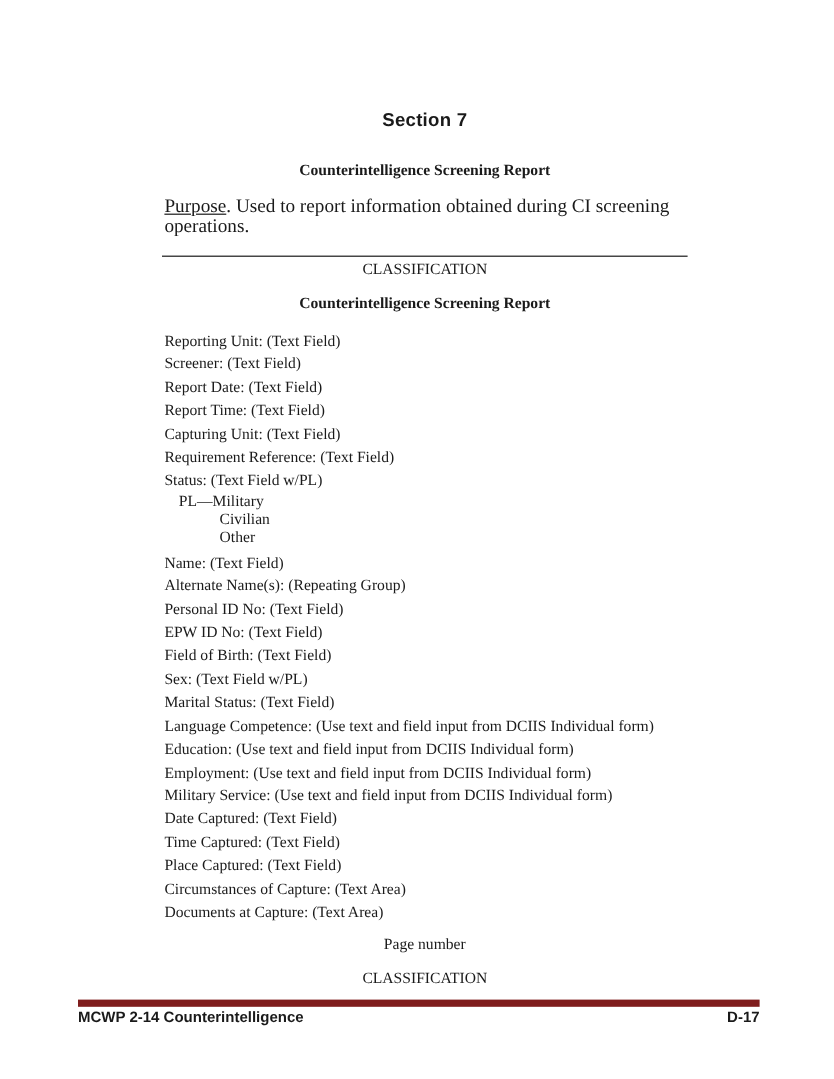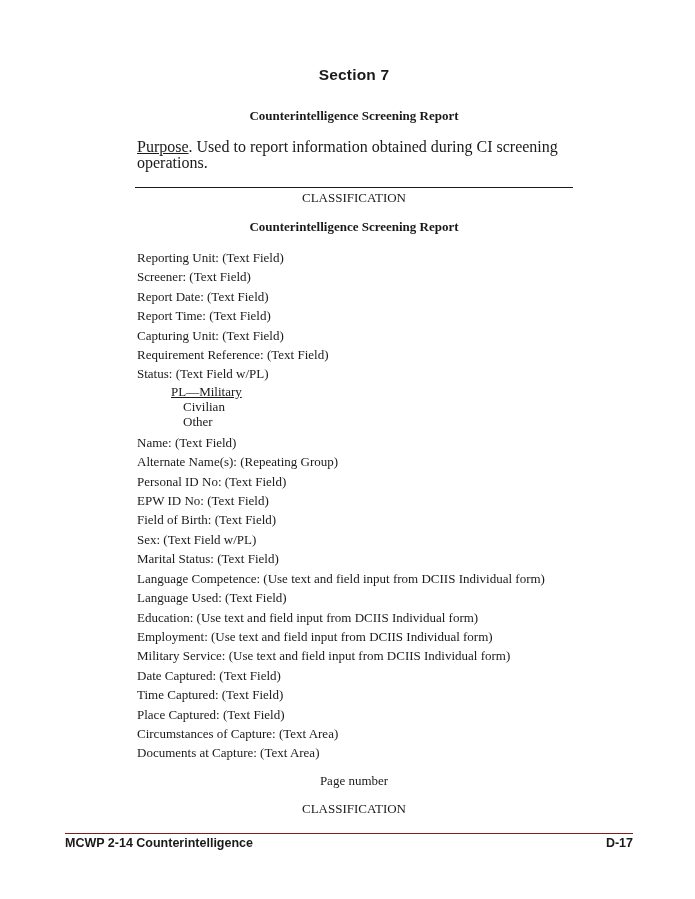--- a/index.html
+++ b/index.html
@@ -6,21 +6,21 @@
   body {
     width: 695px; height: 899px;
     background: #ffffff;
     font-family: "Liberation Serif", serif;
     color: #1a1a1a;
     overflow: hidden;
   }
   .page {
     position: relative;
     width: 695px; height: 706px;
-    padding-top: 66px;
+    padding-top: 92px;
     box-sizing: border-box;
   }
   .content {
     margin-left: 135px;
     width: 438px;
     font-size: 13px;
   }
   .section-title {
     margin: 0;
     font-family: "Liberation Sans", sans-serif;
@@ -60,39 +60,39 @@
     font-weight: bold;
     font-size: 13px;
     line-height: 16px;
     text-align: center;
   }
   .fields {
     margin-top: 13px;
     margin-left: 2px;
   }
   .line { line-height: 19.4px; white-space: nowrap; }
-  .pl-first { margin-left: 34px; line-height: 15px; text-decoration: underline; }
+  .pl-first { margin-left: 12px; line-height: 15px; }
   .pl-sub { margin-left: 46px; line-height: 15px; }
   .pl-end { margin-bottom: 4px; }
   .page-number {
     margin-top: 10px;
     text-align: center;
     line-height: 16px;
   }
   .classification-bottom {
     margin-top: 12px;
     text-align: center;
     line-height: 16px;
   }
   .footer {
     position: absolute;
     left: 65px;
     top: 833px;
     width: 568px;
-    border-top: 1px solid #7f1d1d;
+    border-top: 6px solid #7f1d1d;
     padding-top: 2px;
     display: flex;
     justify-content: space-between;
     align-items: flex-start;
     font-family: "Liberation Sans", sans-serif;
     font-weight: bold;
     font-size: 12.5px;
     line-height: 14px;
   }
 </style>
@@ -126,21 +126,20 @@
         <div class="line pl-sub">Civilian</div>
         <div class="line pl-sub pl-end">Other</div>
         <div class="line field">Name: (Text Field)</div>
         <div class="line field">Alternate Name(s): (Repeating Group)</div>
         <div class="line field">Personal ID No: (Text Field)</div>
         <div class="line field">EPW ID No: (Text Field)</div>
         <div class="line field">Field of Birth: (Text Field)</div>
         <div class="line field">Sex: (Text Field w/PL)</div>
         <div class="line field">Marital Status: (Text Field)</div>
         <div class="line field">Language Competence: (Use text and field input from DCIIS Individual form)</div>
-        <div class="line field">Language Used: (Text Field)</div>
         <div class="line field">Education: (Use text and field input from DCIIS Individual form)</div>
         <div class="line field">Employment: (Use text and field input from DCIIS Individual form)</div>
         <div class="line field">Military Service: (Use text and field input from DCIIS Individual form)</div>
         <div class="line field">Date Captured: (Text Field)</div>
         <div class="line field">Time Captured: (Text Field)</div>
         <div class="line field">Place Captured: (Text Field)</div>
         <div class="line field">Circumstances of Capture: (Text Area)</div>
         <div class="line field">Documents at Capture: (Text Area)</div>
     </div>
 

